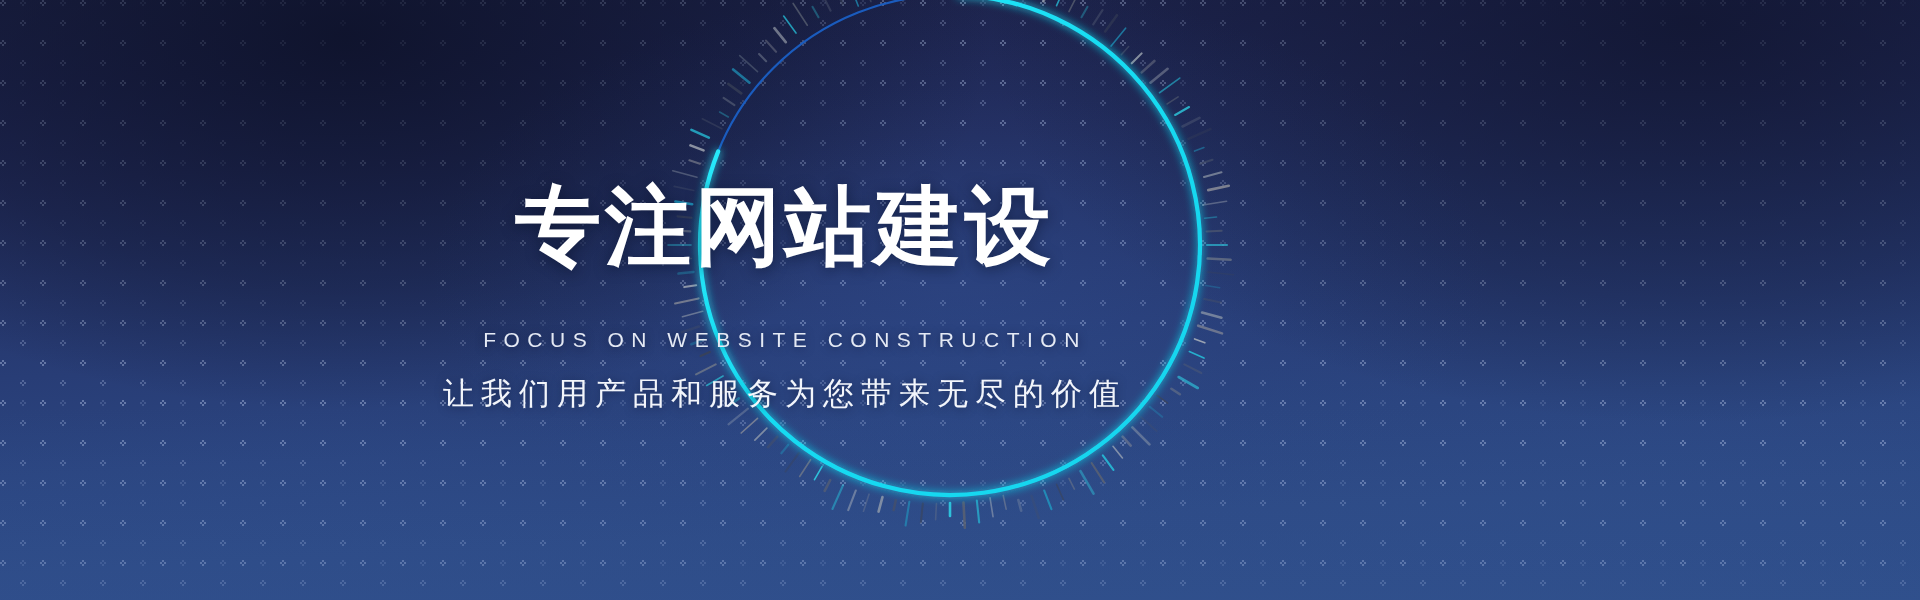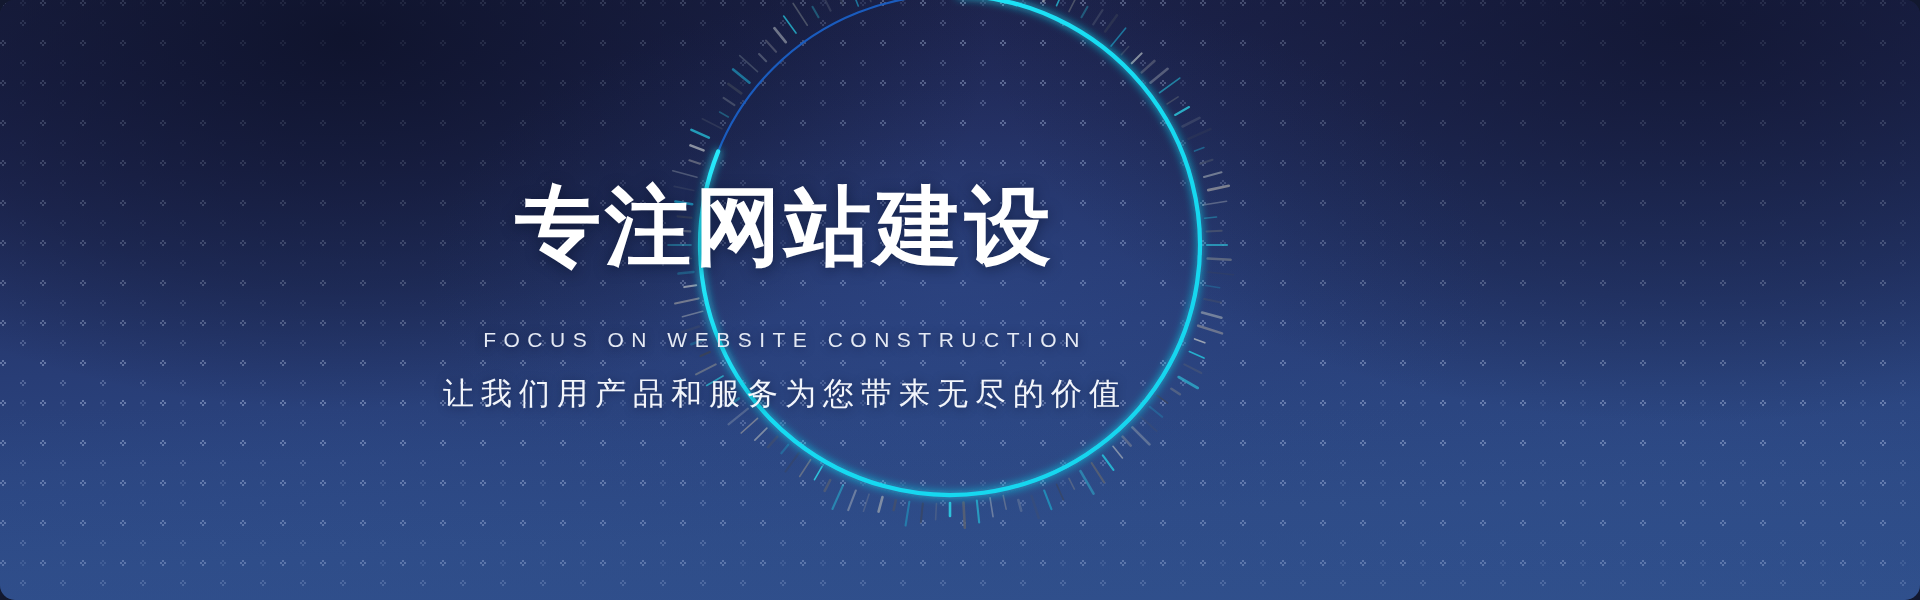--- a/index.html
+++ b/index.html
@@ -20,21 +20,20 @@
         #253codepoint 0%);
     background: linear-gradient(177deg,
         #1c2247 0%,
         #1e2550 12%,
         #222c5c 26%,
         #25356a 40%,
         #283d76 54%,
         #2b4580 68%,
         #2d4a85 82%,
         #2e4d88 100%);
-    border-radius: 15px;
   }
 
   
   .glow-tl {
     position: absolute; inset: 0;
     background: radial-gradient(ellipse 900px 520px at 18% 6%,
                 rgba(13,17,40,0.85) 0%, rgba(13,17,40,0.35) 48%, rgba(13,17,40,0) 72%);
     pointer-events: none;
   }
   .glow-tr {

